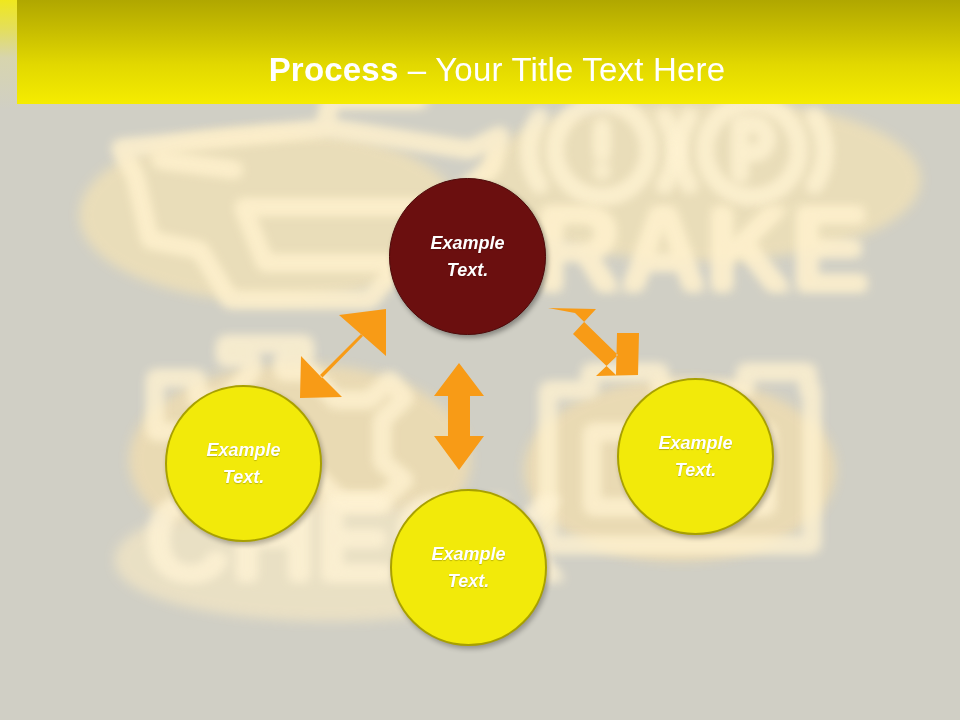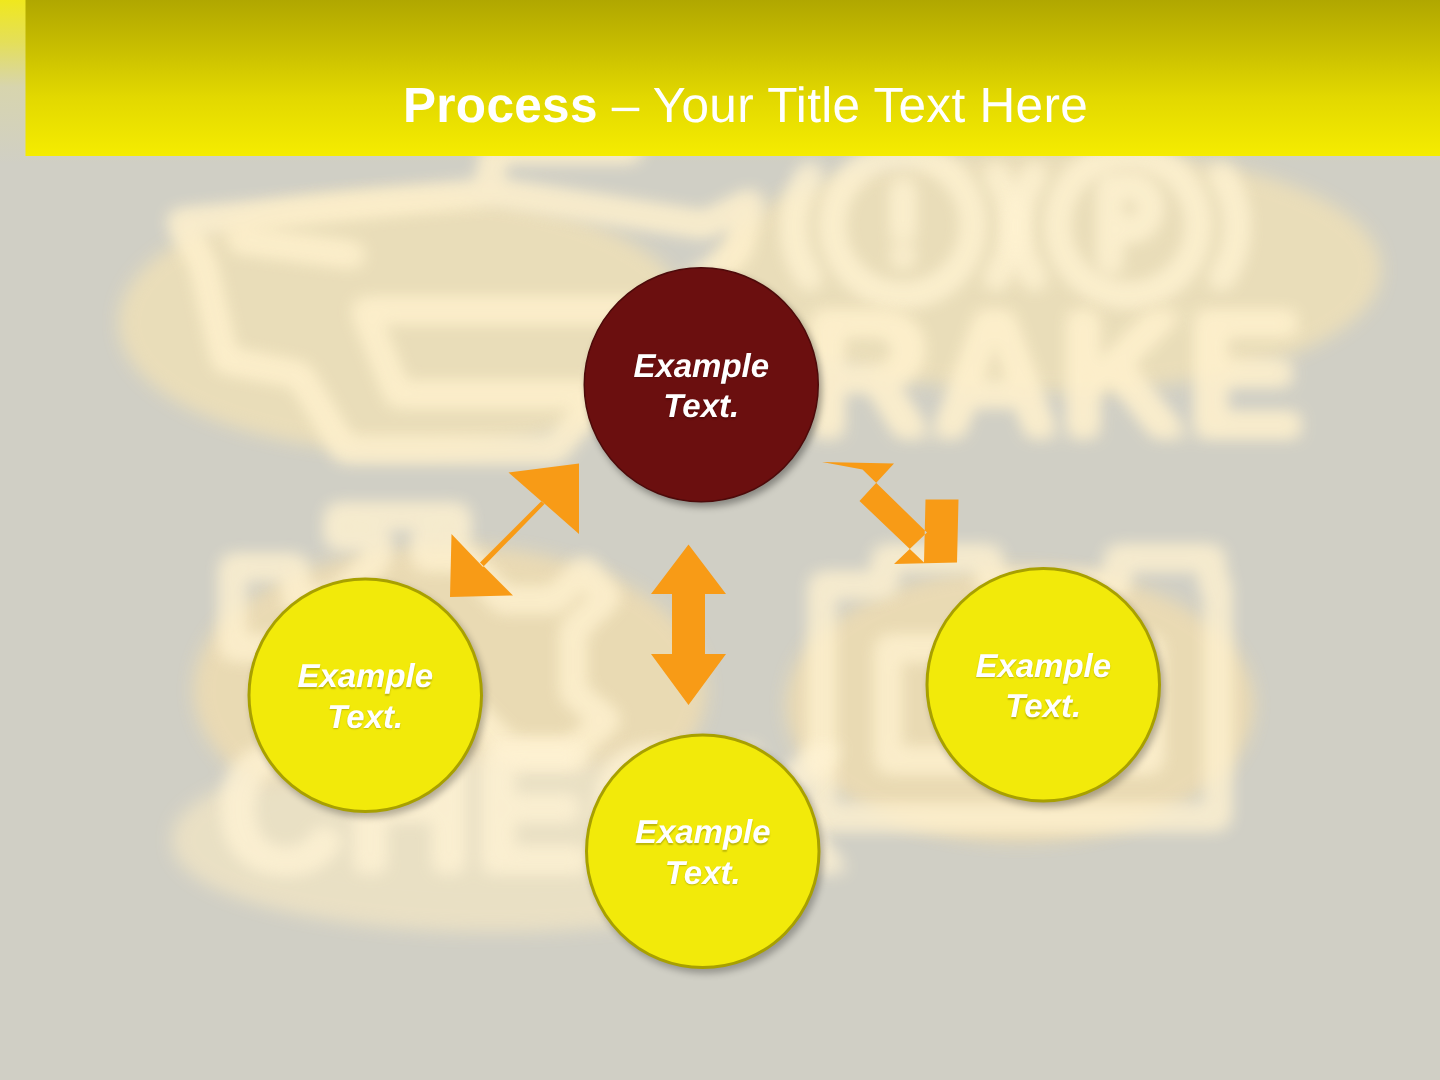--- a/index.html
+++ b/index.html
@@ -78,21 +78,21 @@
     position: absolute;
     border-radius: 50%;
     display: flex;
     flex-direction: column;
     align-items: center;
     justify-content: center;
     box-sizing: border-box;
     color: #ffffff;
     font-style: italic;
     font-weight: bold;
-    font-size: 22px;
+    font-size: 18px;
     line-height: 27px;
     text-align: center;
     text-shadow: 0 1px 1px rgba(0,0,0,0.22);
   }
   .node-top {
     left: 389px; top: 178px;
     width: 157px; height: 157px;
     background: #6b0f0f;
     border: 1px solid #4d0a0a;
     box-shadow: 2px 3px 5px rgba(0,0,0,0.35);

